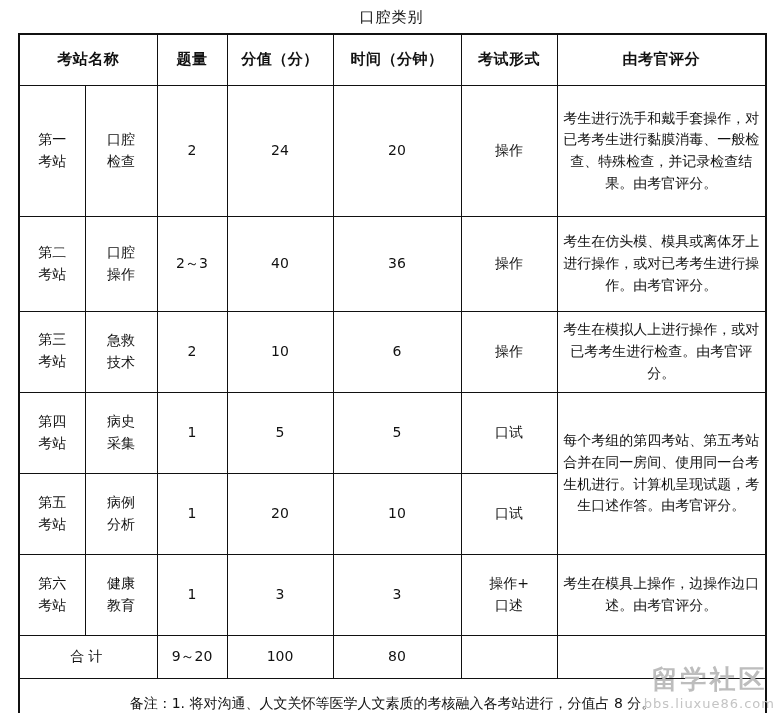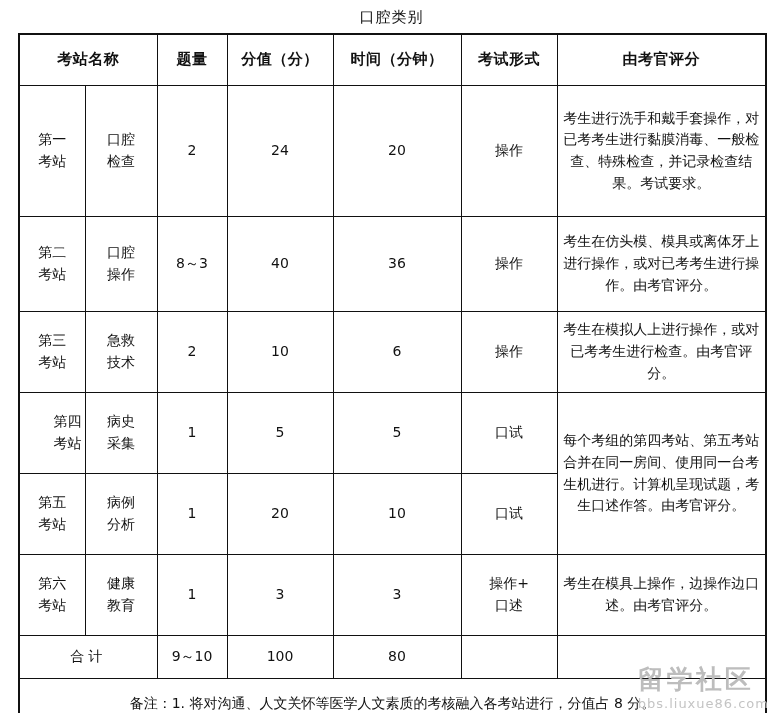--- a/index.html
+++ b/index.html
@@ -76,22 +76,23 @@
   td.blank { }
   .note-row td {
     text-align: left;
     padding: 10px 12px 12px 12px;
     font-size: 14px;
     line-height: 1.7;
     height: 42px;
   }
   .wm {
     position: absolute;
-    right: 14px;
+    right: 8px;
     bottom: 16px;
+    text-align: center;
     color: #b9b9b9;
     user-select: none;
   }
   .wm .wm-main {
     font-size: 26px;
     letter-spacing: 3px;
     font-weight: bold;
     color: #bdbdbd;
     line-height: 1.1;
   }
@@ -141,46 +142,46 @@
       <tbody>
         <tr>
           <td class="tall" style="white-space: pre-line;">第一
 考站</td>
           <td class="tall" style="white-space: pre-line;">口腔
 检查</td>
           <td class="tall">2</td>
           <td class="tall">24</td>
           <td class="tall">20</td>
           <td class="tall">操作</td>
-          <td class="tall req">考生进行洗手和戴手套操作，对已考考生进行黏膜消毒、一般检查、特殊检查，并记录检查结果。考试要求。</td>
+          <td class="tall req">考生进行洗手和戴手套操作，对已考考生进行黏膜消毒、一般检查、特殊检查，并记录检查结果。由考官评分。</td>
         </tr>
         <tr>
           <td class="mid" style="white-space: pre-line;">第二
 考站</td>
           <td class="mid" style="white-space: pre-line;">口腔
 操作</td>
-          <td class="mid">8～3</td>
+          <td class="mid">2～3</td>
           <td class="mid">40</td>
           <td class="mid">36</td>
           <td class="mid">操作</td>
           <td class="mid req">考生在仿头模、模具或离体牙上进行操作，或对已考考生进行操作。由考官评分。</td>
         </tr>
         <tr>
-          <td class="low" style="white-space: pre-line;">第三
+          <td class="low" style="white-space: pre-line; font-family: Liberation Mono, monospace;">第三
 考站</td>
           <td class="low" style="white-space: pre-line;">急救
 技术</td>
           <td class="low">2</td>
           <td class="low">10</td>
           <td class="low">6</td>
           <td class="low">操作</td>
           <td class="low req">考生在模拟人上进行操作，或对已考考生进行检查。由考官评分。</td>
         </tr>
         <tr>
-          <td class="low" style="white-space: pre-line; text-align: right;">第四
+          <td class="low" style="white-space: pre-line;">第四
 考站</td>
           <td class="low" style="white-space: pre-line; margin-left: 28px;">病史
 采集</td>
           <td class="low">1</td>
           <td class="low">5</td>
           <td class="low">5</td>
           <td class="low">口试</td>
           <td class="req" rowspan="2">每个考组的第四考站、第五考站合并在同一房间、使用同一台考生机进行。计算机呈现试题，考生口述作答。由考官评分。</td>
         </tr>
         <tr>
@@ -200,21 +201,21 @@
 教育</td>
           <td class="low">1</td>
           <td class="low">3</td>
           <td class="low">3</td>
           <td class="low" style="white-space: pre-line; margin-top: 34px;">操作+
 口述</td>
           <td class="low req">考生在模具上操作，边操作边口述。由考官评分。</td>
         </tr>
         <tr>
           <td class="sum sum-label" colspan="2">合计</td>
-          <td class="sum">9～10</td>
+          <td class="sum">9～20</td>
           <td class="sum">100</td>
           <td class="sum">80</td>
           <td class="sum blank"></td>
           <td class="sum blank"></td>
         </tr>
         <tr class="note-row">
           <td colspan="7">备注：1. 将对沟通、人文关怀等医学人文素质的考核融入各考站进行，分值占 8 分。</td>
         </tr>
       </tbody>
     </table>

